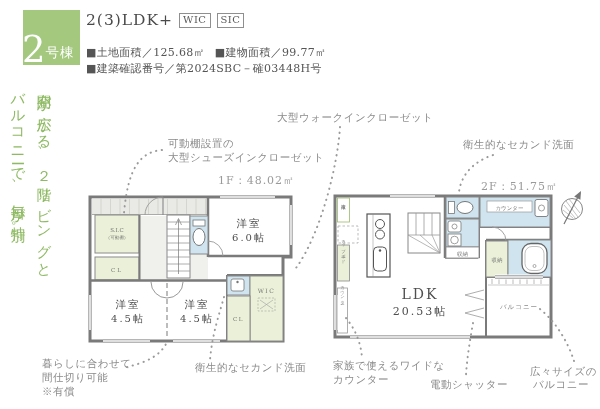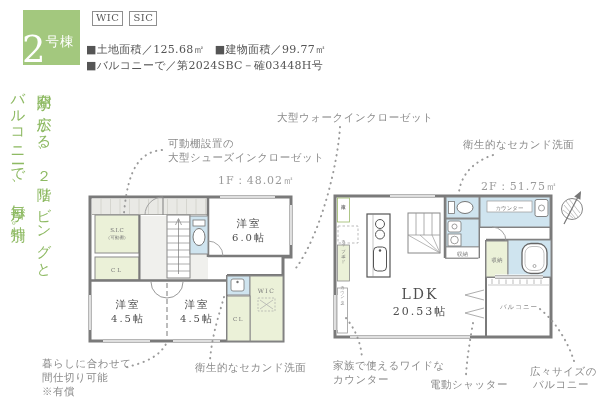--- a/index.html
+++ b/index.html
@@ -4,21 +4,21 @@
 <style>
   html,body{margin:0;padding:0;}
   .canvas{position:relative;width:600px;height:409px;background:#ffffff;overflow:hidden;
           font-family:"DejaVu Serif","Liberation Serif",serif;}
   .plan-svg{position:absolute;left:0;top:0;}
 
   
   .badge{position:absolute;left:23px;top:10px;width:57px;height:55px;background:#a3c87e;
          color:#ffffff;display:flex;align-items:flex-end;white-space:nowrap;}
   .badge-num{font-size:37px;line-height:0.82;font-style:normal;margin-left:-1px;}
-  .badge-suffix{font-size:13.5px;padding-bottom:14px;letter-spacing:1px;}
+  .badge-suffix{font-size:13.5px;padding-bottom:3px;letter-spacing:1px;}
 
   
   .header{position:absolute;left:86px;top:11px;color:#4a4a4a;}
   .plan-line{font-size:15.5px;letter-spacing:1px;display:flex;align-items:center;}
   .tag{display:inline-block;border:1px solid #8f8f8f;font-size:10px;letter-spacing:0.5px;
        padding:0px 3px 1px 3px;margin-left:6px;color:#5a5a5a;line-height:12px;}
   .spec-line{font-size:11px;color:#555555;letter-spacing:0.3px;margin-top:16px;line-height:15px;}
   .spec-line span{margin-right:10px;}
 
   
@@ -334,28 +334,29 @@
     </g>
   </svg>
 
   <div class="badge">
     <span class="badge-num">2</span>
       <span class="badge-suffix">号棟</span>
   </div>
 
   <div class="header">
     <div class="plan-line">
+      <span>2(3)LDK+</span>
       <span class="tag">WIC</span>
       <span class="tag">SIC</span>
     </div>
     <div class="spec-line">
       <span>■土地面積／125.68㎡</span><span>■建物面積／99.77㎡</span>
     </div>
     <div class="spec-line" style="margin-top:1px;">
-      <span>■バルコニーで／第2024SBC－確03448H号</span>
+      <span>■建築確認番号／第2024SBC－確03448H号</span>
     </div>
   </div>
 
   <div class="tagline">
     <div>空間が広がる、２階リビングと</div>
     <div>バルコニーで、毎日が特別。</div>
   </div>
 
 </div>
 

